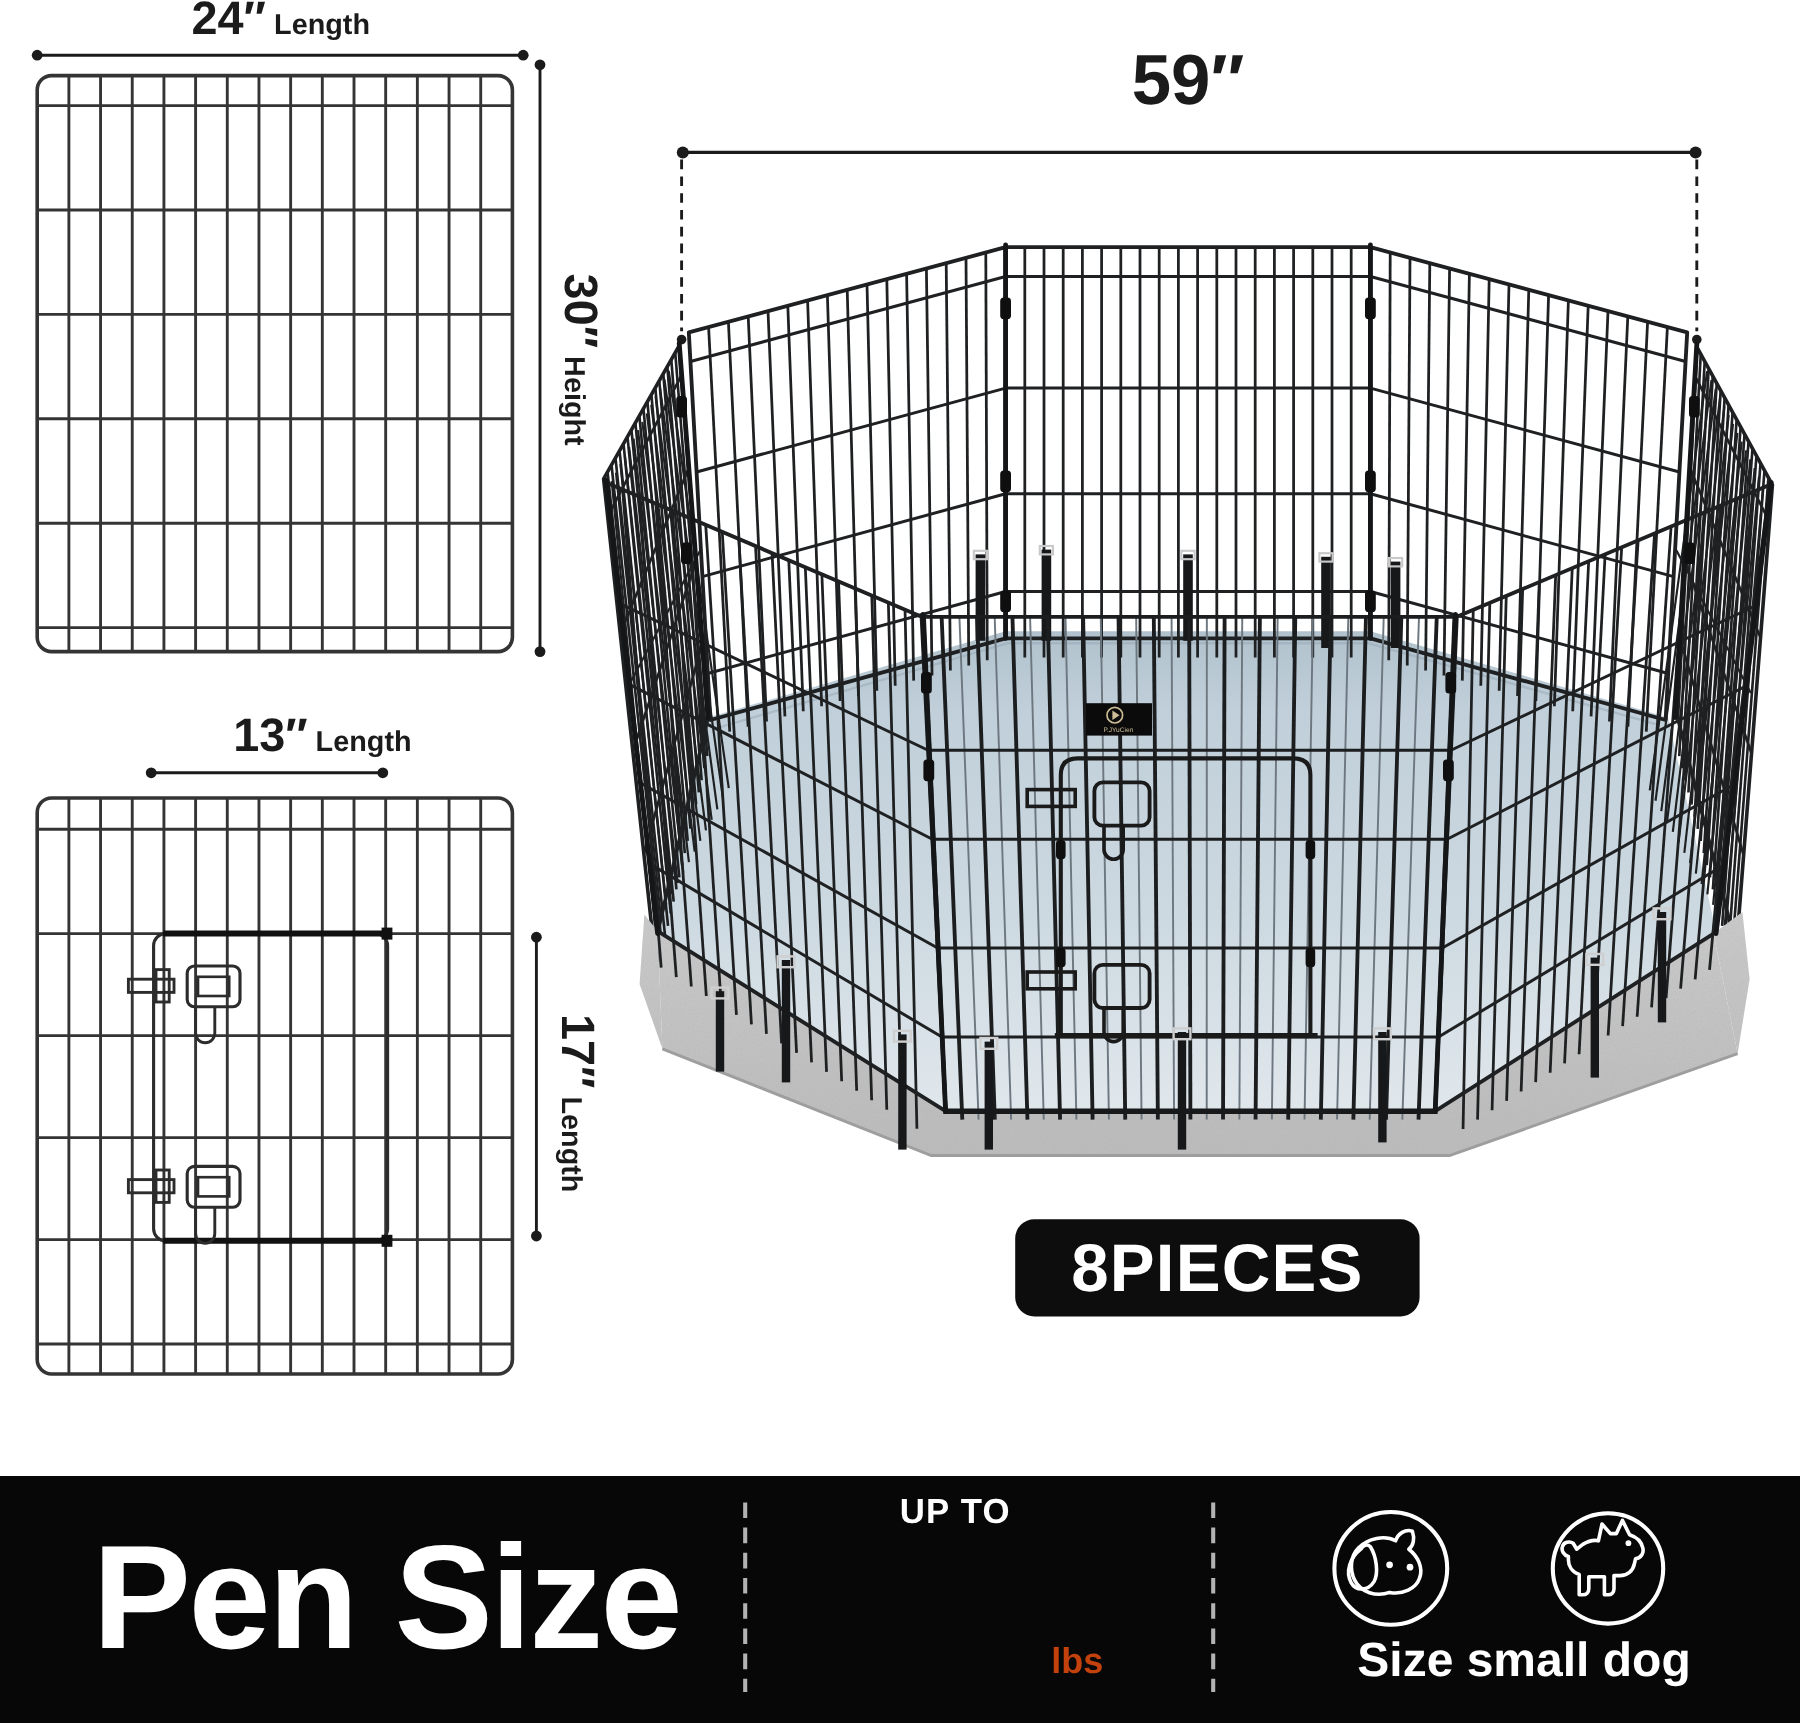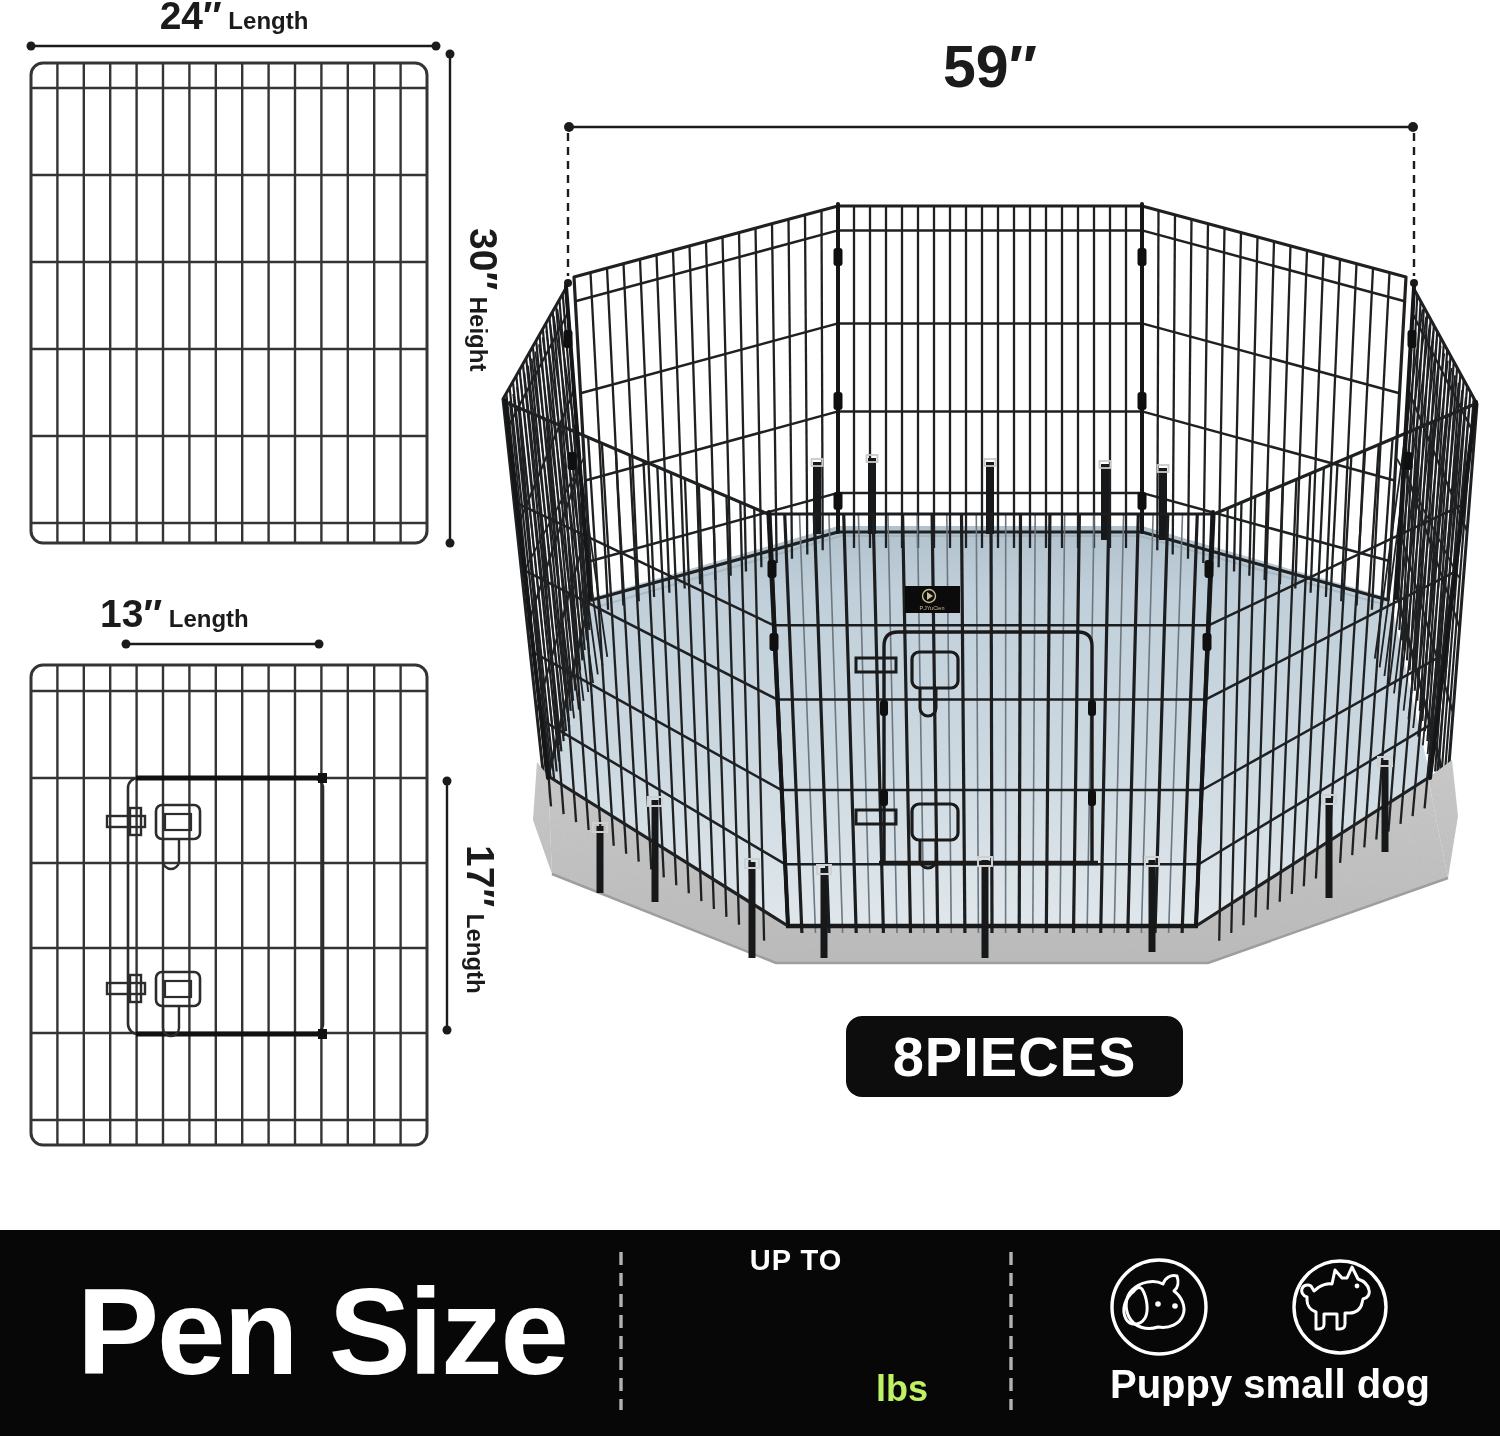--- a/index.html
+++ b/index.html
@@ -404,35 +404,35 @@
 <rect x="905" y="586" width="55" height="27" fill="#0b0b0b"></rect>
 <circle cx="929" cy="596" r="6.5" fill="none" stroke="#cdbd96" stroke-width="1.4"></circle>
 <path d="M 927 592 l 6 4 l -6 4 z" fill="#cdbd96"></path>
 <text x="932" y="610" font-family="Liberation Sans, sans-serif" font-size="5.5" fill="#cdbd96" text-anchor="middle">P.JYuCien</text>
 </svg>
 
 <div class="t" style="left:104px;top:-6px;width:260px;text-align:center;"><span class="big" style="font-size:39px;">24″</span><span class="small" style="font-size:24px;"> Length</span></div>
 <div class="t" style="left:505px;top:228px;width:0;">
     <div class="rot"><span class="big" style="font-size:39px;">30″</span><span class="small" style="font-size:24px;"> Height</span></div>
   </div>
-<div class="t" style="left:100px;top:592px;width:260px;text-align:left;"><span class="big" style="font-size:39px;">13″</span><span class="small" style="font-size:24px;"> Length</span></div>
+<div class="t" style="left:83px;top:592px;width:260px;text-align:right;"><span class="big" style="font-size:39px;">13″</span><span class="small" style="font-size:24px;"> Length</span></div>
 <div class="t" style="left:502px;top:845px;width:0;">
     <div class="rot"><span class="big" style="font-size:39px;">17″</span><span class="small" style="font-size:24px;"> Length</span></div>
   </div>
 <div class="t" style="left:840px;top:33px;width:300px;text-align:center;"><span class="big" style="font-size:59px;">59″</span></div>
 <div id="badge">8PIECES</div>
 <div id="bar">
   <div style="position:absolute;left:63px;top:31px;font-weight:bold;font-size:123px;letter-spacing:-2px;color:#fff;margin-left:14px;">Pen Size</div>
   <svg style="position:absolute;left:0;top:0;" width="1500" height="206">
     <line x1="621" y1="22" x2="621" y2="180" stroke="#b2b2b2" stroke-width="3.4" stroke-dasharray="13 8"></line>
     <line x1="1011" y1="22" x2="1011" y2="180" stroke="#b2b2b2" stroke-width="3.4" stroke-dasharray="13 8"></line>
   </svg>
   <div style="position:absolute;left:661px;top:14px;width:270px;text-align:center;font-weight:bold;font-size:29px;letter-spacing:1px;color:#fff;">UP TO</div>
-  <div style="position:absolute;left:876px;top:138px;font-weight:bold;font-size:36px;color:#bef264;">lbs</div>
-  <div style="position:absolute;left:1095px;top:132px;width:350px;text-align:center;font-weight:bold;font-size:40px;letter-spacing:0px;color:#fff;">Puppy small dog</div>
+  <div style="position:absolute;left:876px;top:138px;font-weight:bold;font-size:30px;color:#c2410c;">lbs</div>
+  <div style="position:absolute;left:1095px;top:132px;width:350px;text-align:center;font-weight:bold;font-size:40px;letter-spacing:0px;color:#fff;">Size small dog</div>
   <svg style="position:absolute;left:1100px;top:28px;" width="330" height="100" viewBox="0 0 330 100">
     <circle cx="59" cy="49" r="47" fill="none" stroke="#fff" stroke-width="3.4"></circle>
     <circle cx="240" cy="49" r="46" fill="none" stroke="#fff" stroke-width="3.4"></circle>
 
     <g stroke="#fff" stroke-width="3" fill="none" stroke-linecap="round" stroke-linejoin="round">
       <path d="M 32 32 C 40 24 54 21 63 26 C 65 20 71 16 77 18 C 79 24 78 30 74 33 C 82 39 86 49 83 57 C 80 66 69 71 58 69 C 47 73 34 69 29 59 C 24 49 26 38 32 32 Z"></path>
       <path d="M 34 33 C 25 40 21 52 26 61 C 30 68 40 68 45 60 C 49 53 47 39 42 31 C 39 28 36 30 34 33 Z"></path>
       <circle cx="58" cy="46" r="2.8" fill="#fff" stroke="none"></circle>
       <circle cx="75" cy="48" r="2.8" fill="#fff" stroke="none"></circle>
     </g>

